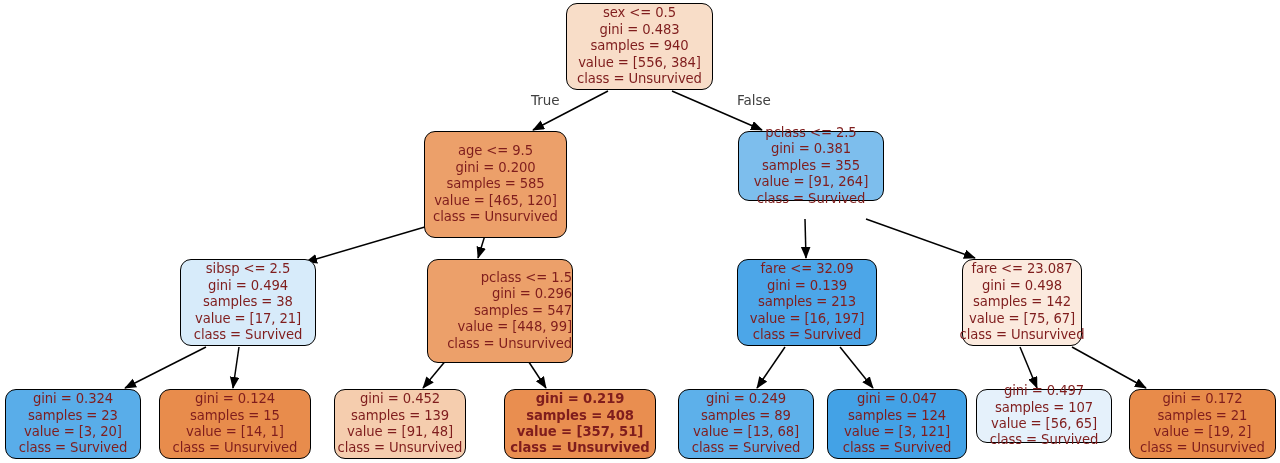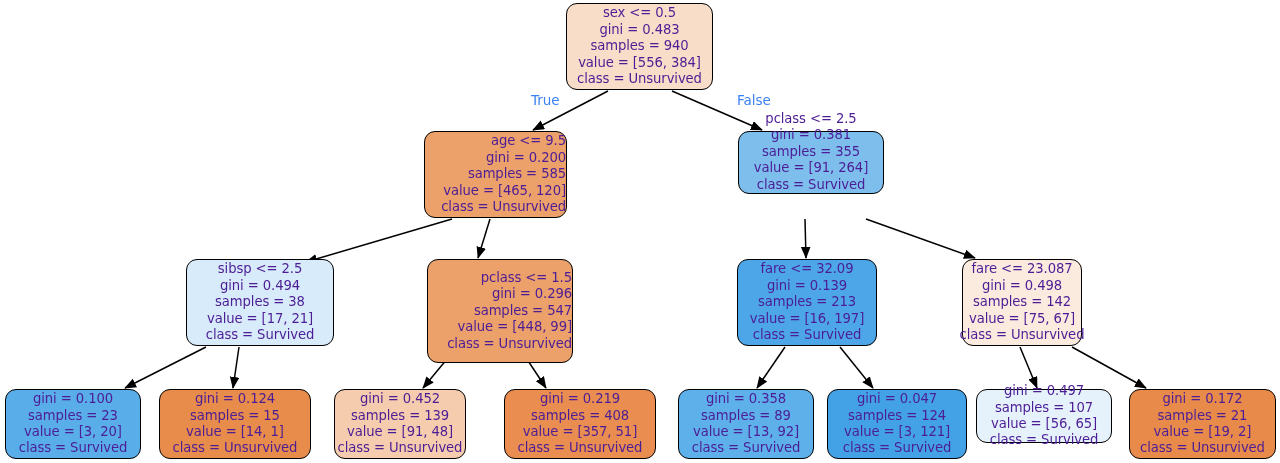--- a/index.html
+++ b/index.html
@@ -26,33 +26,33 @@
   .node {
     position: absolute;
     box-sizing: border-box;
     border: 1.4px solid #000000;
     border-radius: 11px;
     display: flex;
     flex-direction: column;
     align-items: center;
     justify-content: center;
     text-align: center;
-    color: #4c1d95;
+    color: #7f1d1d;
     font-size: 13.2px;
     line-height: 16.4px;
     white-space: nowrap;
     letter-spacing: -0.1px;
   }
   .node .line {
     display: block;
   }
   .edge-label {
     position: absolute;
     font-size: 13.5px;
-    color: #3b82f6;
+    color: #404040;
     white-space: nowrap;
   }
 </style>
 </head>
 <body>
 
 <div id="canvas">
 
   <svg id="edge-layer" viewBox="0 0 1280 463" width="1280" height="463" xmlns="http://www.w3.org/2000/svg">
     <defs>
@@ -79,35 +79,35 @@
   </svg>
 
   <div id="nodes-group">
       <div class="node" style="left: 566px; top: 3px; width: 147px; height: 87px; background: rgb(248, 221, 200);">
         <span class="line">sex &lt;= 0.5</span>
         <span class="line">gini = 0.483</span>
         <span class="line">samples = 940</span>
         <span class="line">value = [556, 384]</span>
         <span class="line">class = Unsurvived</span>
       </div>
-      <div class="node" style="left: 424px; top: 131px; width: 143px; height: 87px; background: rgb(236, 160, 106); align-items: flex-end;">
+      <div class="node" style="left: 424px; top: 131px; width: 143px; height: 107px; background: rgb(236, 160, 106);">
         <span class="line">age &lt;= 9.5</span>
         <span class="line">gini = 0.200</span>
         <span class="line">samples = 585</span>
         <span class="line">value = [465, 120]</span>
         <span class="line">class = Unsurvived</span>
       </div>
-      <div class="node" style="left: 738px; top: 131px; width: 146px; height: 63px; background: rgb(125, 190, 237); justify-content: flex-end;">
+      <div class="node" style="left: 738px; top: 131px; width: 146px; height: 70px; background: rgb(125, 190, 237);">
         <span class="line">pclass &lt;= 2.5</span>
         <span class="line">gini = 0.381</span>
         <span class="line">samples = 355</span>
         <span class="line">value = [91, 264]</span>
         <span class="line">class = Survived</span>
       </div>
-      <div class="node" style="left: 186px; top: 259px; width: 148px; height: 87px; background: rgb(215, 235, 250);">
+      <div class="node" style="left: 180px; top: 259px; width: 136px; height: 87px; background: rgb(215, 235, 250);">
         <span class="line">sibsp &lt;= 2.5</span>
         <span class="line">gini = 0.494</span>
         <span class="line">samples = 38</span>
         <span class="line">value = [17, 21]</span>
         <span class="line">class = Survived</span>
       </div>
       <div class="node" style="left: 427px; top: 259px; width: 146px; height: 104px; background: rgb(236, 160, 106); align-items: flex-end;">
         <span class="line">pclass &lt;= 1.5</span>
         <span class="line">gini = 0.296</span>
         <span class="line">samples = 547</span>
@@ -122,47 +122,47 @@
         <span class="line">class = Survived</span>
       </div>
       <div class="node" style="left: 962px; top: 259px; width: 120px; height: 87px; background: rgb(251, 234, 222);">
         <span class="line">fare &lt;= 23.087</span>
         <span class="line">gini = 0.498</span>
         <span class="line">samples = 142</span>
         <span class="line">value = [75, 67]</span>
         <span class="line">class = Unsurvived</span>
       </div>
       <div class="node" style="left: 5px; top: 389px; width: 136px; height: 70px; background: rgb(89, 173, 233);">
-        <span class="line">gini = 0.100</span>
+        <span class="line">gini = 0.324</span>
         <span class="line">samples = 23</span>
         <span class="line">value = [3, 20]</span>
         <span class="line">class = Survived</span>
       </div>
       <div class="node" style="left: 159px; top: 389px; width: 152px; height: 70px; background: rgb(232, 140, 76);">
         <span class="line">gini = 0.124</span>
         <span class="line">samples = 15</span>
         <span class="line">value = [14, 1]</span>
         <span class="line">class = Unsurvived</span>
       </div>
       <div class="node" style="left: 334px; top: 389px; width: 132px; height: 70px; background: rgb(245, 205, 174);">
         <span class="line">gini = 0.452</span>
         <span class="line">samples = 139</span>
         <span class="line">value = [91, 48]</span>
         <span class="line">class = Unsurvived</span>
       </div>
-      <div class="node" style="left: 504px; top: 389px; width: 152px; height: 70px; background: rgb(233, 142, 80);">
+      <div class="node" style="left: 504px; top: 389px; width: 152px; height: 70px; background: rgb(233, 142, 80); font-weight: bold;">
         <span class="line">gini = 0.219</span>
         <span class="line">samples = 408</span>
         <span class="line">value = [357, 51]</span>
         <span class="line">class = Unsurvived</span>
       </div>
       <div class="node" style="left: 678px; top: 389px; width: 136px; height: 70px; background: rgb(93, 176, 234);">
-        <span class="line">gini = 0.358</span>
+        <span class="line">gini = 0.249</span>
         <span class="line">samples = 89</span>
-        <span class="line">value = [13, 92]</span>
+        <span class="line">value = [13, 68]</span>
         <span class="line">class = Survived</span>
       </div>
       <div class="node" style="left: 827px; top: 389px; width: 140px; height: 70px; background: rgb(67, 162, 230);">
         <span class="line">gini = 0.047</span>
         <span class="line">samples = 124</span>
         <span class="line">value = [3, 121]</span>
         <span class="line">class = Survived</span>
       </div>
       <div class="node" style="left: 976px; top: 389px; width: 136px; height: 54px; background: rgb(229, 241, 251);">
         <span class="line">gini = 0.497</span>

